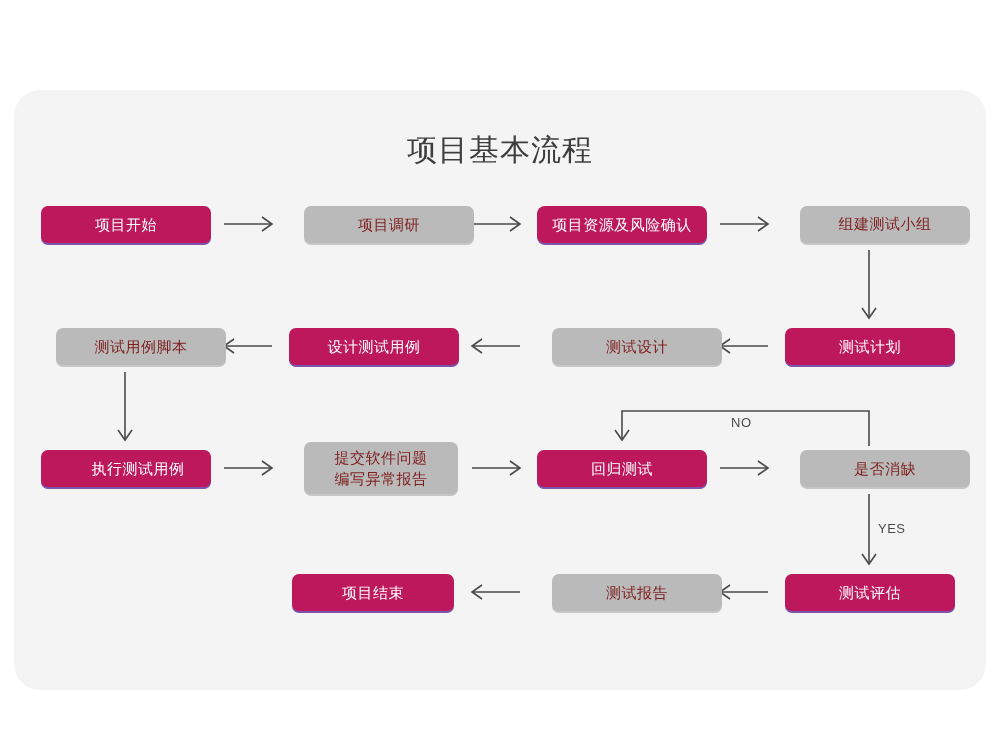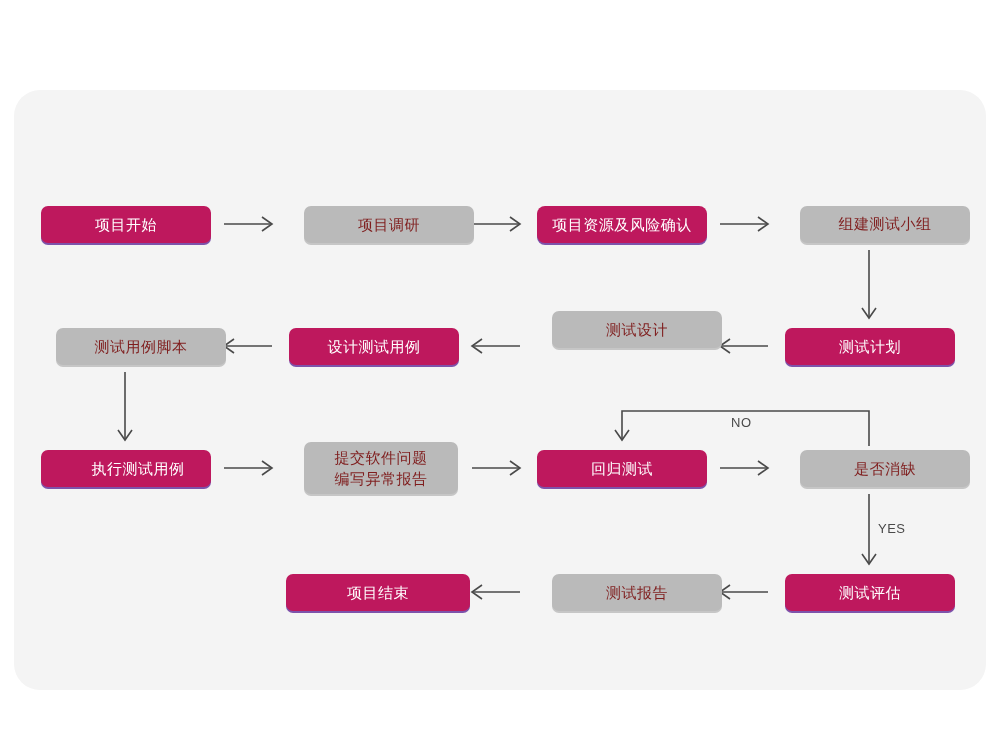--- a/index.html
+++ b/index.html
@@ -78,20 +78,21 @@
     letter-spacing: 0.5px;
   }
 </style>
 </head>
 <body>
 
 <div id="stage">
 
   <div class="card"></div>
 
+  <div class="title">项目基本流程</div>
 
   <svg id="wires" viewBox="0 0 1000 750" xmlns="http://www.w3.org/2000/svg">
     <g stroke="#4a4a4a" stroke-width="1.6" fill="none" stroke-linecap="butt" stroke-linejoin="miter">
 
       <g>
         <line x1="224" y1="224" x2="272" y2="224"></line>
         <polyline points="262,217 272,224 262,231"></polyline>
       </g>
       <g>
         <line x1="472" y1="224" x2="520" y2="224"></line>
@@ -162,26 +163,26 @@
   <div class="edge-label" style="left:731px; top:415px;">NO</div>
   <div class="edge-label" style="left:878px; top:521px;">YES</div>
 
   <div class="node purple" style="left:41px;  top:206px; width:170px; height:37px;">项目开始</div>
   <div class="node gray" style="left:289px; top:206px; width:170px; height:37px;">项目调研</div>
   <div class="node purple" style="left:537px; top:206px; width:170px; height:37px;border-radius:8px;">项目资源及风险确认</div>
   <div class="node gray" style="left:785px; top:206px; width:170px; height:37px;font-family:Liberation Serif, serif;">组建测试小组</div>
 
   <div class="node gray" style="left:41px;  top:328px; width:170px; height:37px;">测试用例脚本</div>
   <div class="node purple" style="left:289px; top:328px; width:170px; height:37px;">设计测试用例</div>
-  <div class="node gray" style="left:537px; top:311px; width:170px; height:37px;">测试设计</div>
+  <div class="node gray" style="left:537px; top:328px; width:170px; height:37px;">测试设计</div>
   <div class="node purple" style="left:785px; top:328px; width:170px; height:37px;">测试计划</div>
 
   <div class="node purple" style="left:41px;  top:450px; width:170px; height:37px;padding-left:24px;">执行测试用例</div>
   <div class="node gray" style="left:289px; top:442px; width:154px; height:52px;">提交软件问题
 编写异常报告</div>
   <div class="node purple" style="left:537px; top:450px; width:170px; height:37px;">回归测试</div>
   <div class="node gray" style="left:785px; top:450px; width:170px; height:37px;">是否消缺</div>
 
-  <div class="node purple" style="left:286px; top:574px; width:184px; height:37px;">项目结束</div>
+  <div class="node purple" style="left:292px; top:574px; width:162px; height:37px;">项目结束</div>
   <div class="node gray" style="left:537px; top:574px; width:170px; height:37px;">测试报告</div>
   <div class="node purple" style="left:785px; top:574px; width:170px; height:37px;">测试评估</div>
 
 </div>
 
 </body></html>

